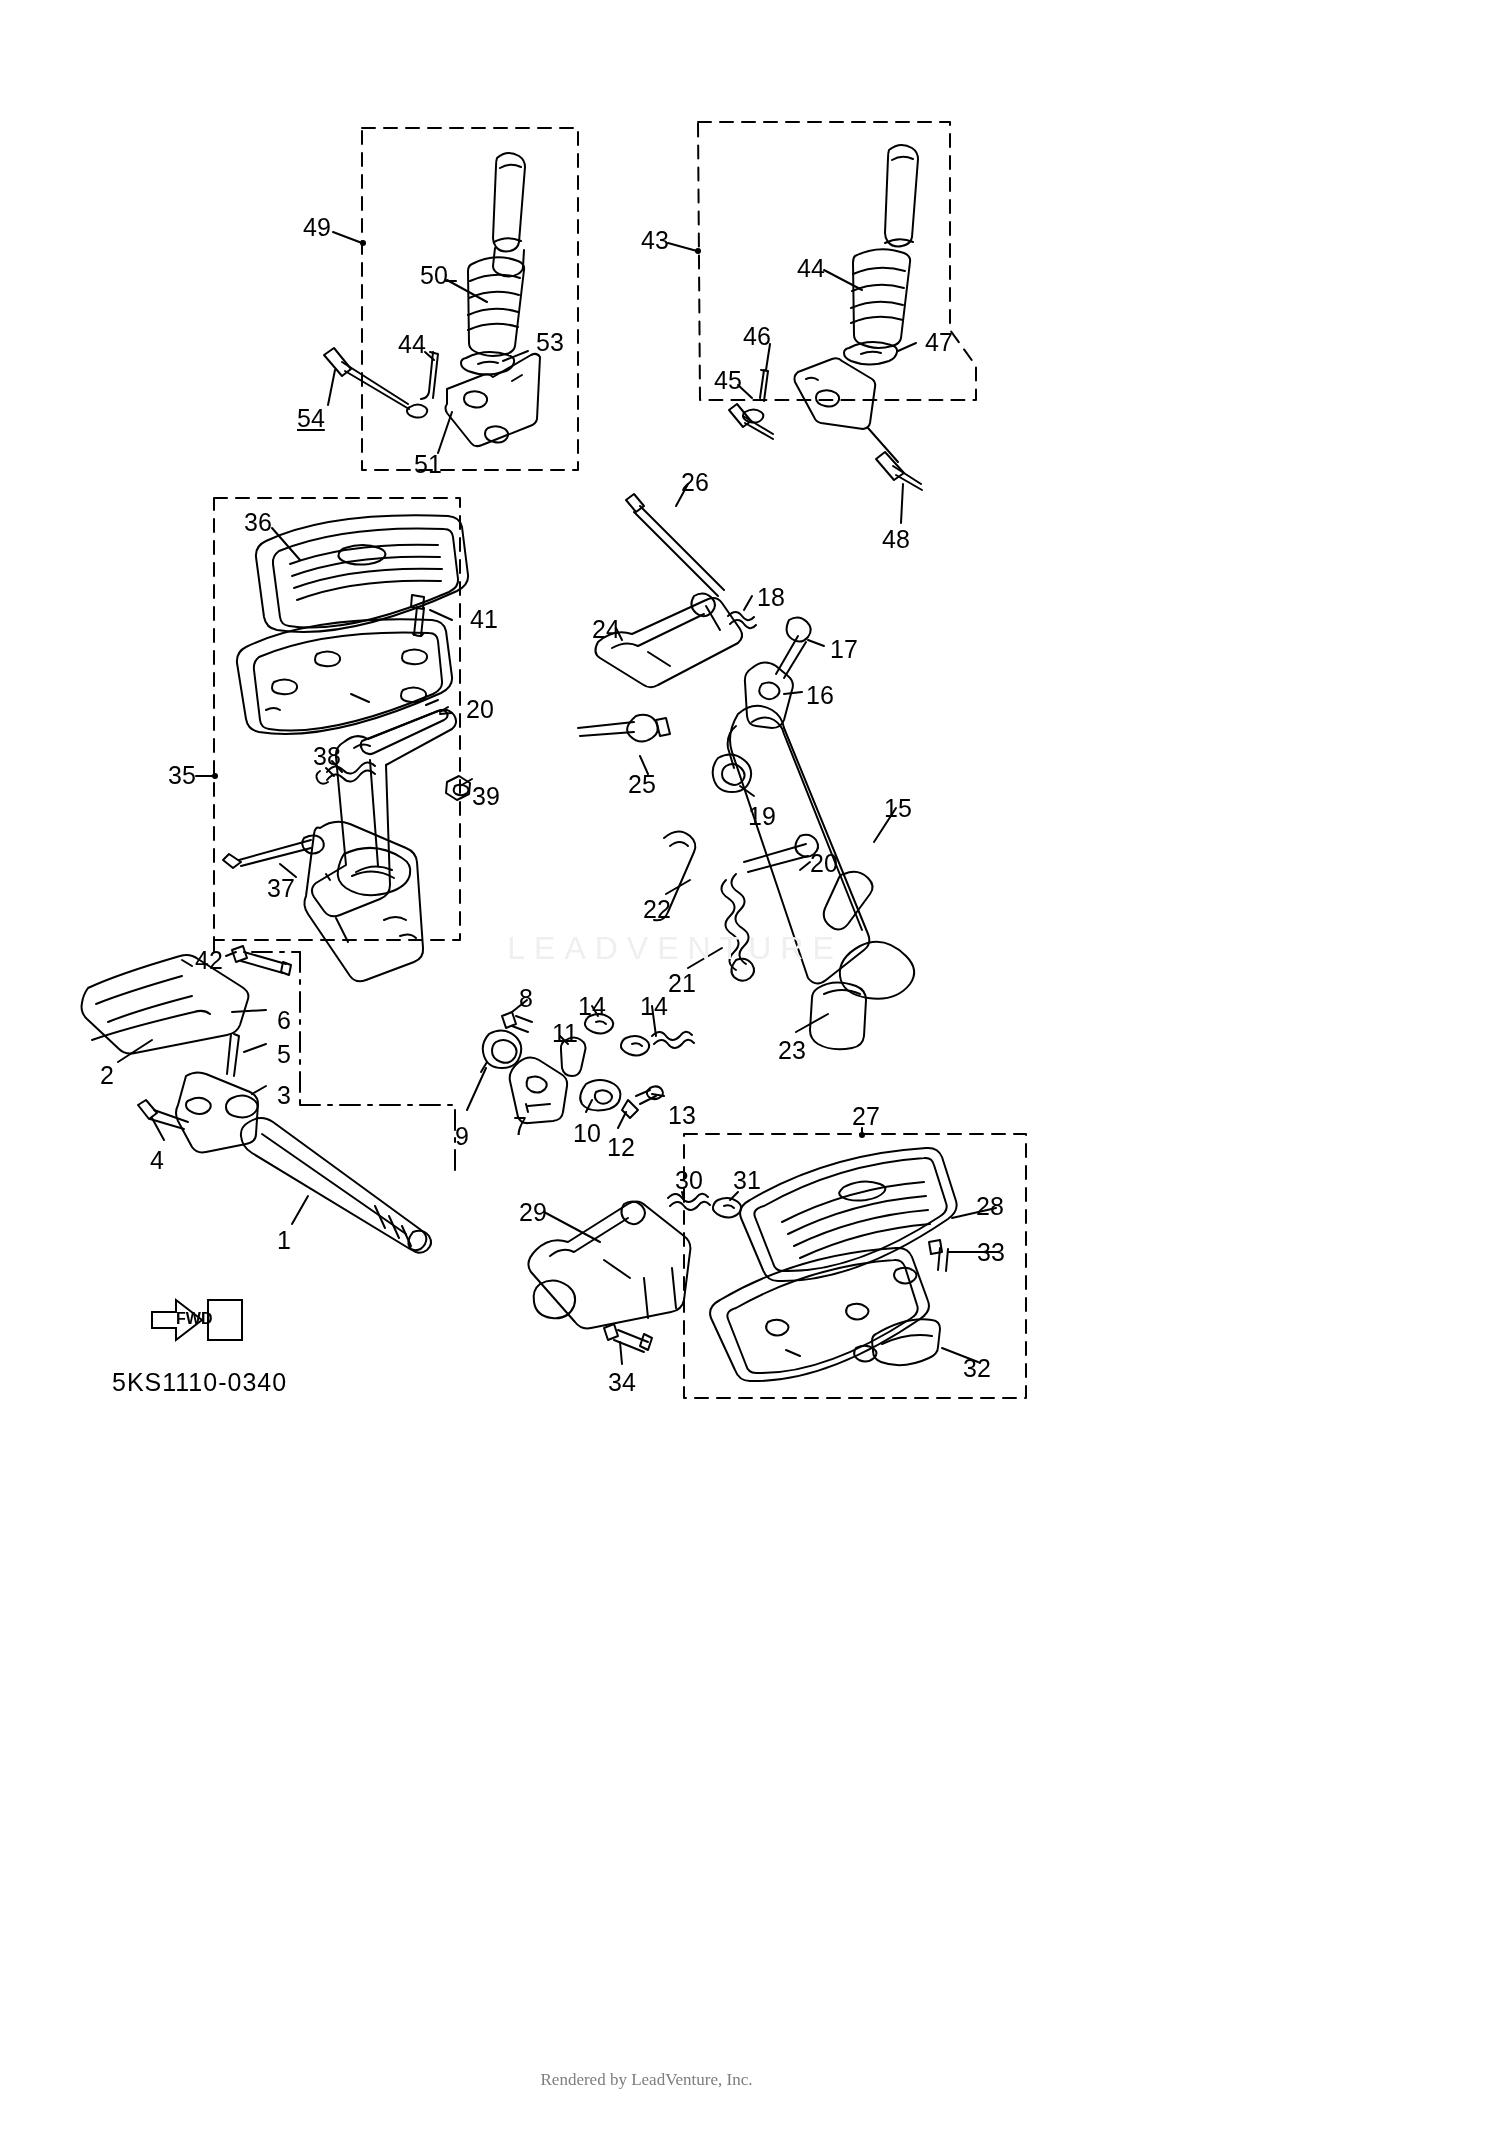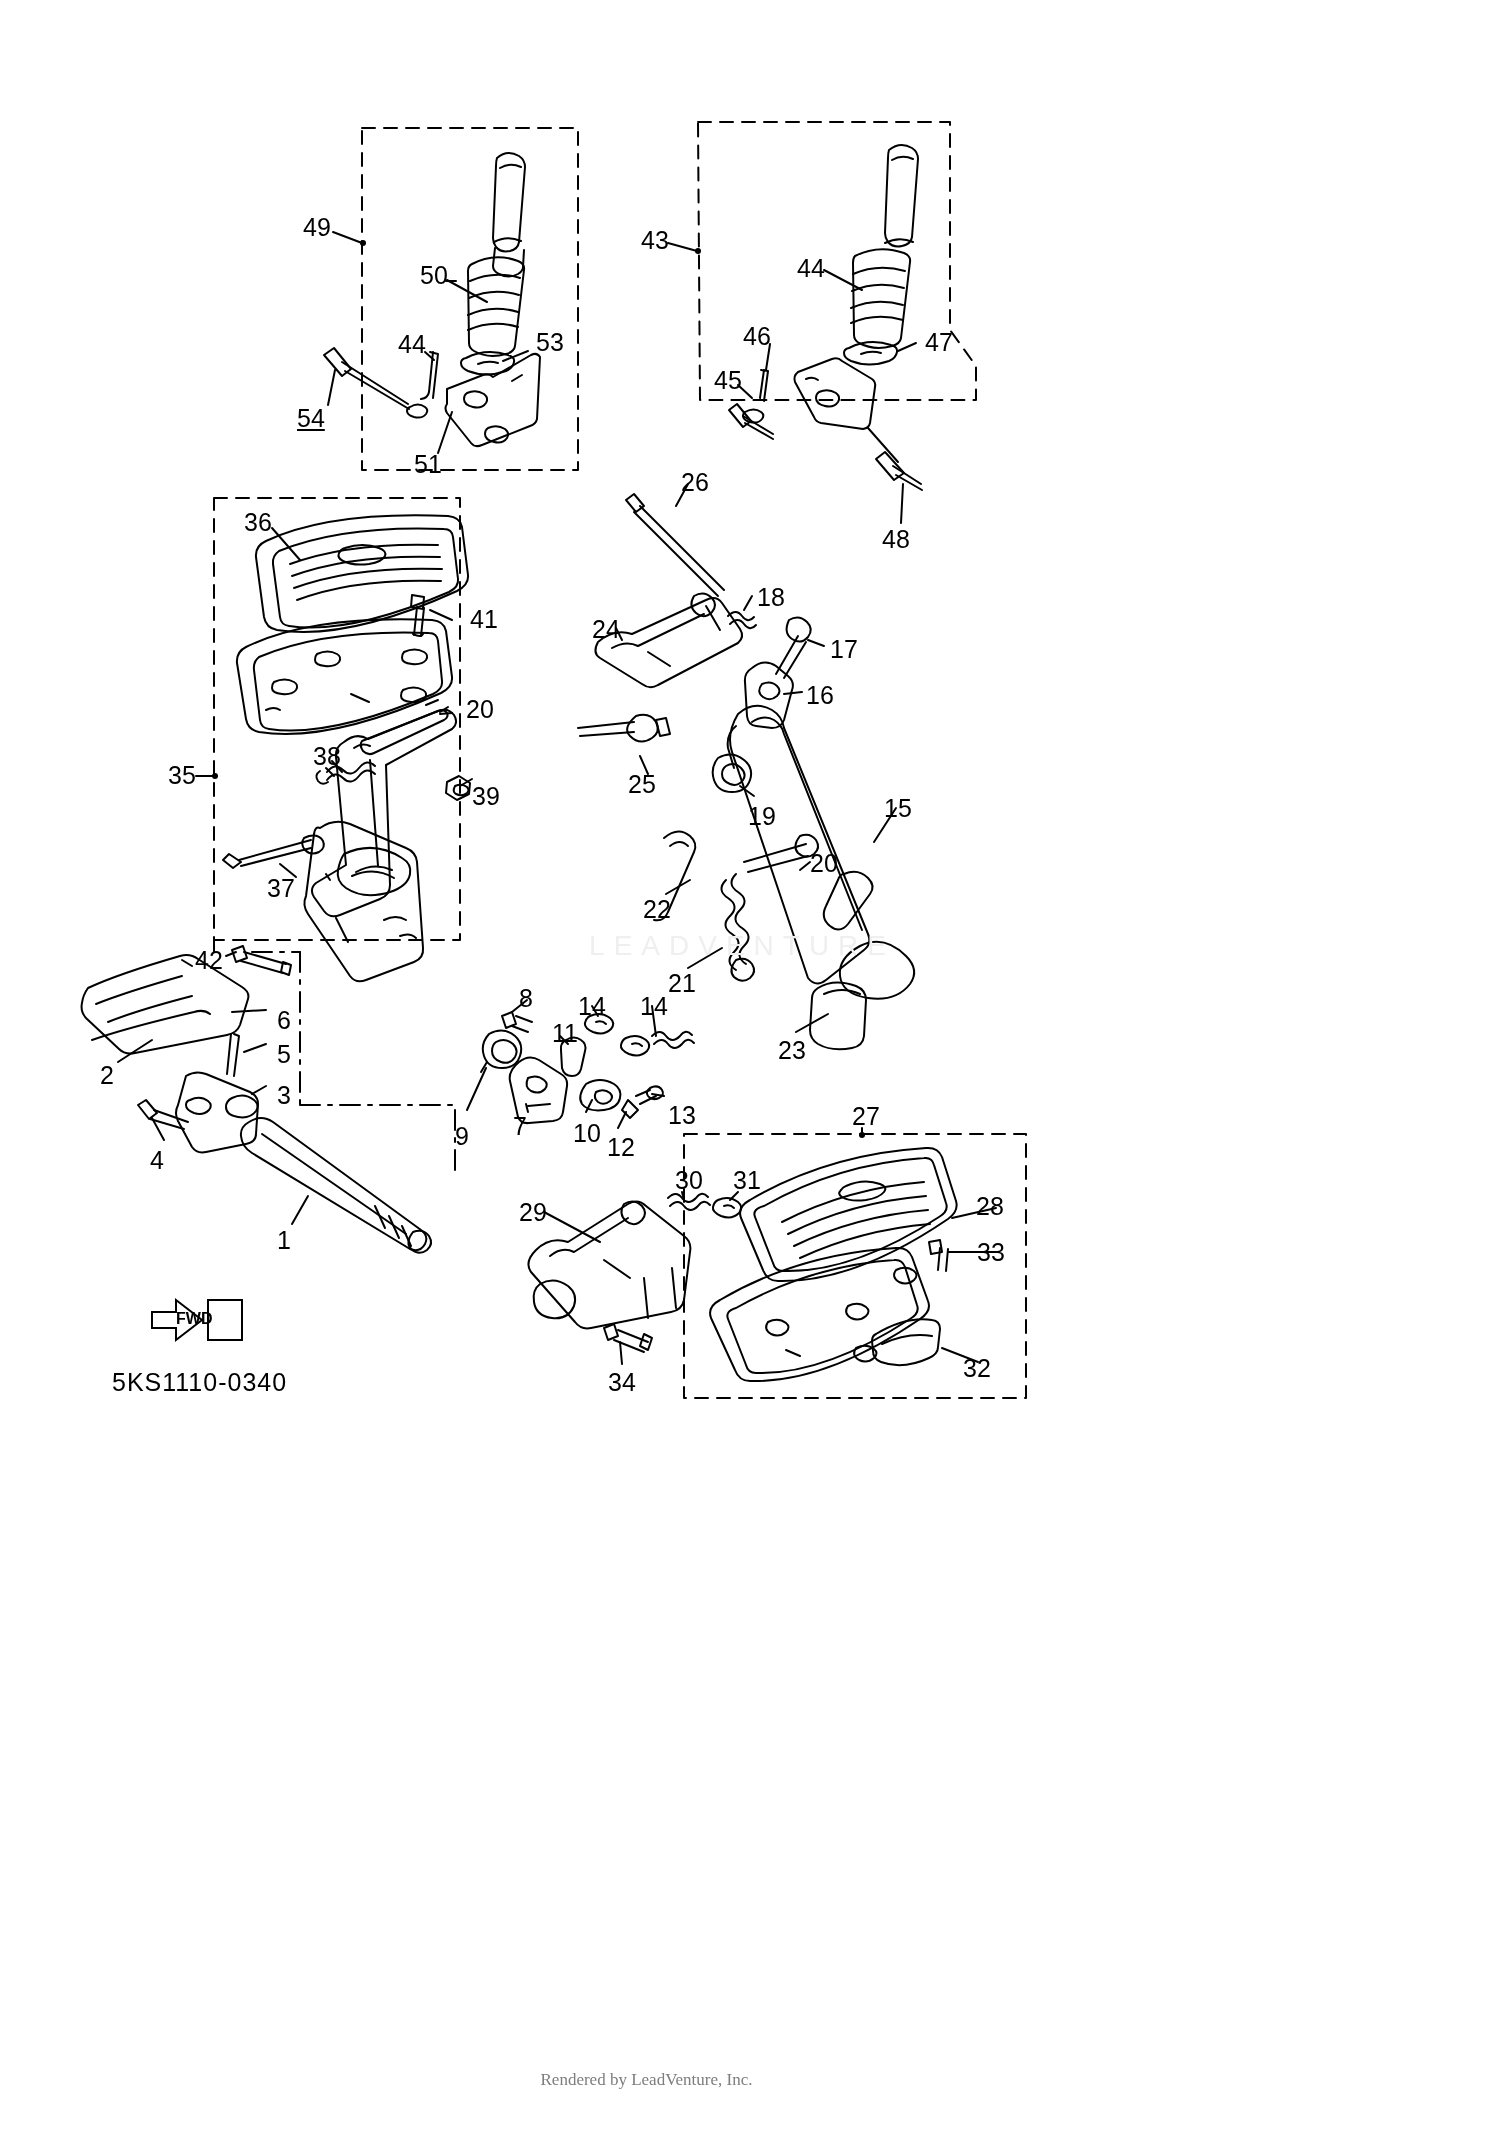--- a/index.html
+++ b/index.html
@@ -73,23 +73,23 @@
     font-family: "Liberation Serif", serif;
     font-size: 17px;
     color: #7d7d7d;
     white-space: nowrap;
   }
   .watermark {
     position: absolute;
     left: 455px;
     top: 930px;
     width: 440px;
-    text-align: right;
+    text-align: center;
     font-family: "Liberation Sans", sans-serif;
-    font-size: 28px;
+    font-size: 32px;
     letter-spacing: 9px;
     color: #efefef;
     white-space: nowrap;
     pointer-events: none;
   }
 </style>
 </head>
 <body>
 
 <div id="diagram-root">

